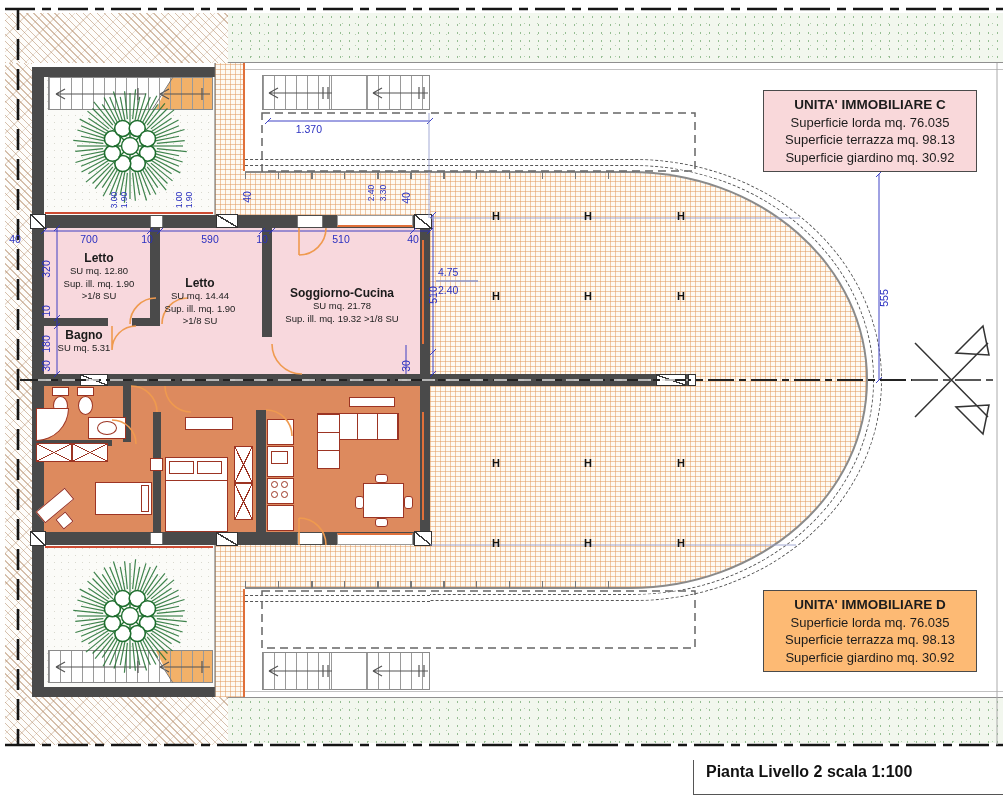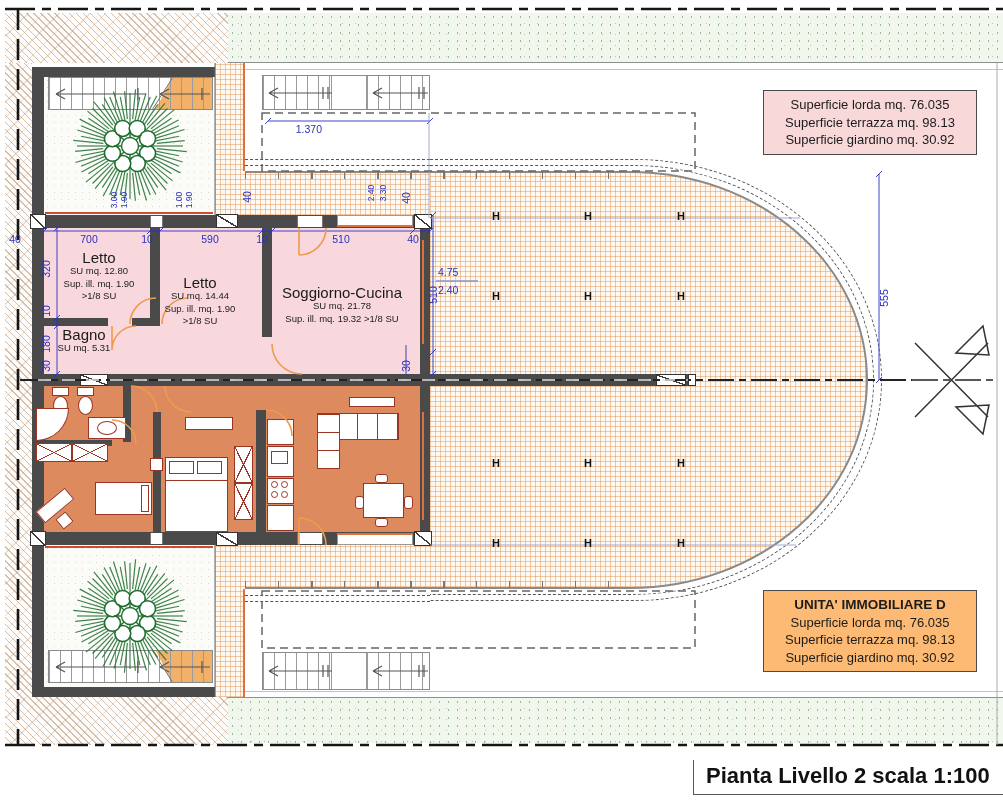--- a/index.html
+++ b/index.html
@@ -37,25 +37,25 @@
   .xbox{background-image:
     linear-gradient(to top right, transparent calc(50% - .6px), #9c3423 calc(50% - .6px), #9c3423 calc(50% + .6px), transparent calc(50% + .6px)),
     linear-gradient(to bottom right, transparent calc(50% - .6px), #9c3423 calc(50% - .6px), #9c3423 calc(50% + .6px), transparent calc(50% + .6px))}
   .cushH{background-image:repeating-linear-gradient(90deg, transparent 0 19px, #9c3423 19px 20px)}
   .cushV{background-image:repeating-linear-gradient(0deg, transparent 0 17px, #9c3423 17px 18px)}
   .hd{position:absolute;font-size:10.5px;color:#2a2fc0;text-align:center;z-index:60}
   .vd{position:absolute;width:30px;text-align:center;transform:rotate(-90deg);transform-origin:center;font-size:10.5px;color:#2a2fc0;z-index:60}
   .vds{position:absolute;width:26px;text-align:center;transform:rotate(-90deg);transform-origin:center;font-size:8.5px;color:#2a2fc0;z-index:60}
   .hm{position:absolute;font-size:11px;font-weight:bold;color:#111;z-index:60}
   .rtxt{position:absolute;text-align:center;font-size:9.5px;color:#222;line-height:12.5px;z-index:60}
-  .rn{font-weight:normal;font-size:15px;color:#1a1a1a;line-height:14px}
+  .rn{font-weight:bold;font-size:12px;color:#1a1a1a;line-height:14px}
   .ibox{position:absolute;width:214px;border:1.6px solid #4a4a4a;text-align:center;padding:5px 0;font-size:13px;line-height:17.5px;color:#1c1c1c;z-index:60}
   .ibox .t{font-weight:bold;font-size:13.5px}
   #ov{position:absolute;left:0;top:0;z-index:50;pointer-events:none}
-  .title-txt{position:absolute;font-size:22px;font-weight:bold;color:#111;z-index:60}
+  .title-txt{position:absolute;font-size:16px;font-weight:bold;color:#111;z-index:60}
   .tline{position:absolute;z-index:60}
 </style>
 </head>
 <body>
 
 <div id="page">
 
   <div class="a bhatch" style="left:5px;top:13px;width:27px;height:732px"></div>
   <div class="a bhatch" style="left:5px;top:13px;width:223px;height:50px"></div>
   <div class="a bhatch" style="left:5px;top:697px;width:223px;height:48px"></div>
@@ -238,20 +238,21 @@
   <span class="vds" style="left:166px;top:195px">1.00</span>
   <span class="vds" style="left:176px;top:195px">1.90</span>
   <span class="vds" style="left:358px;top:188px">2.40</span>
   <span class="vds" style="left:370px;top:188px">3.30</span>
   <span class="hd" style="left:278px;top:123px;width:44px;text-align:right">1.370</span>
   <span class="hd" style="left:438px;top:266px;width:34px;text-align:left">4.75</span>
   <span class="hd" style="left:438px;top:284px;width:34px;text-align:left">2.40</span>
   <span class="vd" style="left:869px;top:292px">555</span>
 
   <div class="ibox" style="left:763px;top:90px;background:#f9d8da">
+    <div class="t">UNITA' IMMOBILIARE C</div>
     <div>Superficie lorda mq. 76.035</div>
     <div>Superficie terrazza mq. 98.13</div>
     <div>Superficie giardino mq. 30.92</div>
   </div>
   <div class="ibox" style="left:763px;top:590px;background:#fdba74">
     <div class="t">UNITA' IMMOBILIARE D</div>
     <div>Superficie lorda mq. 76.035</div>
     <div>Superficie terrazza mq. 98.13</div>
     <div>Superficie giardino mq. 30.92</div>
   </div>

